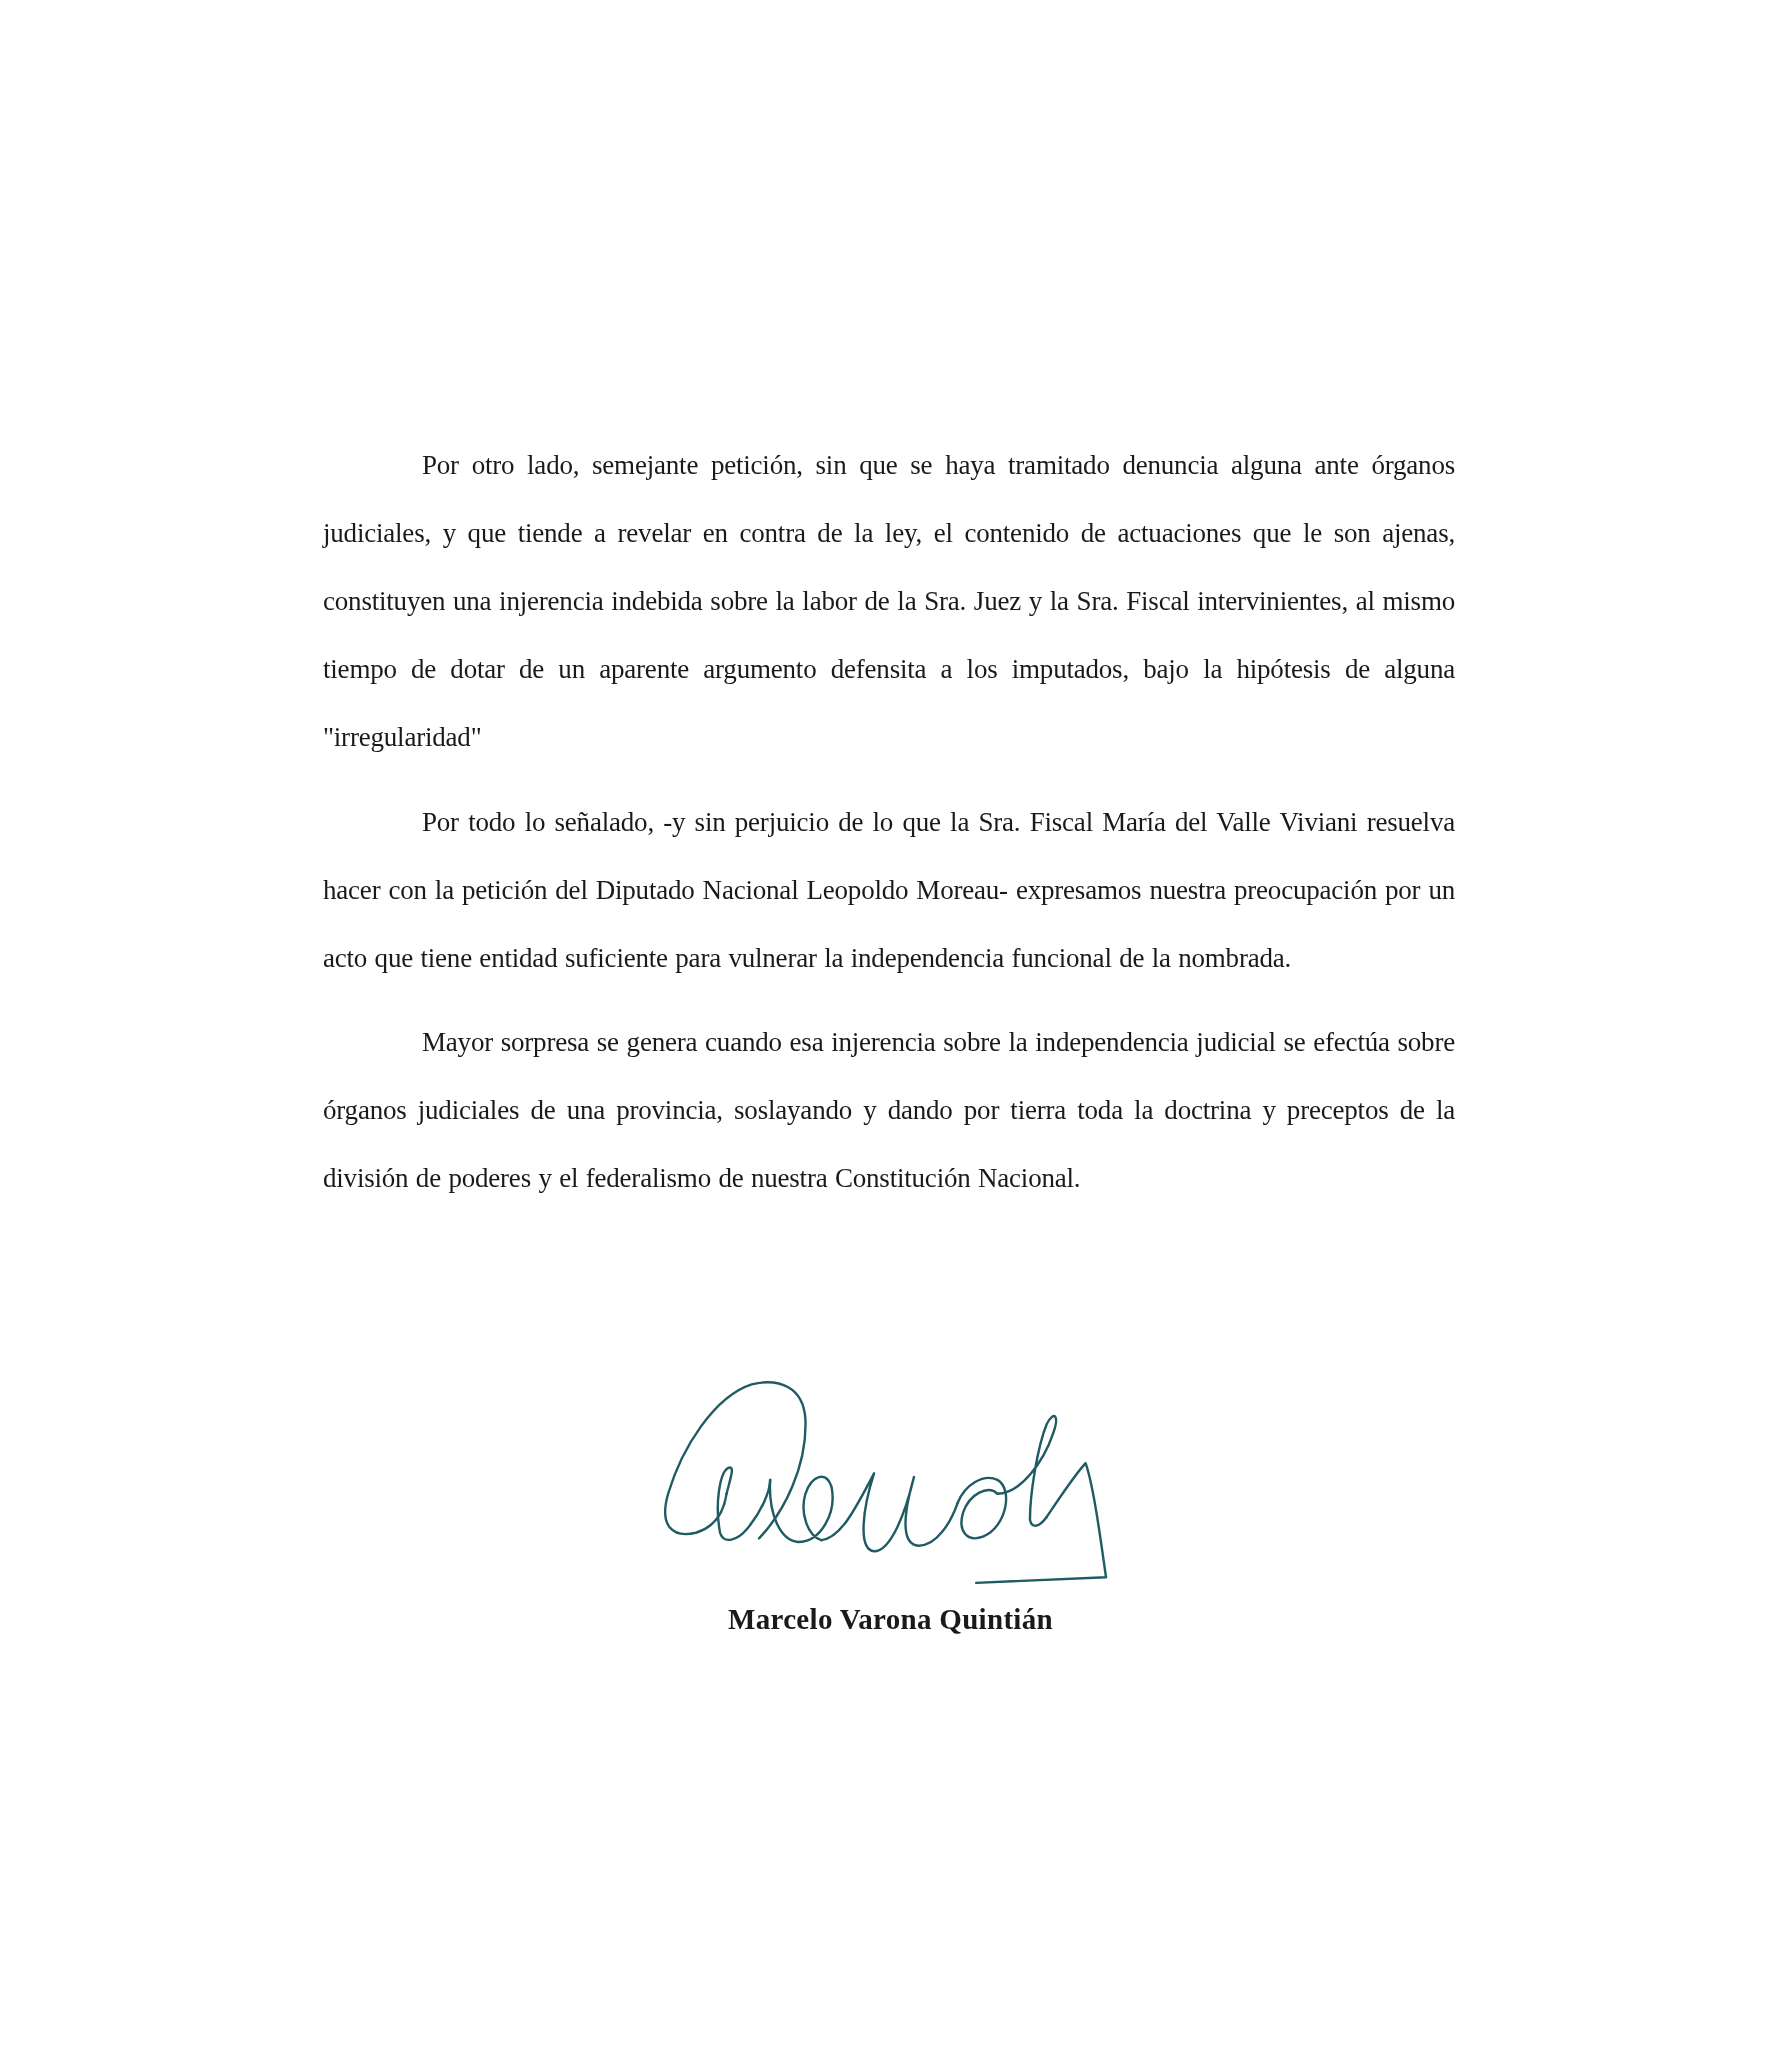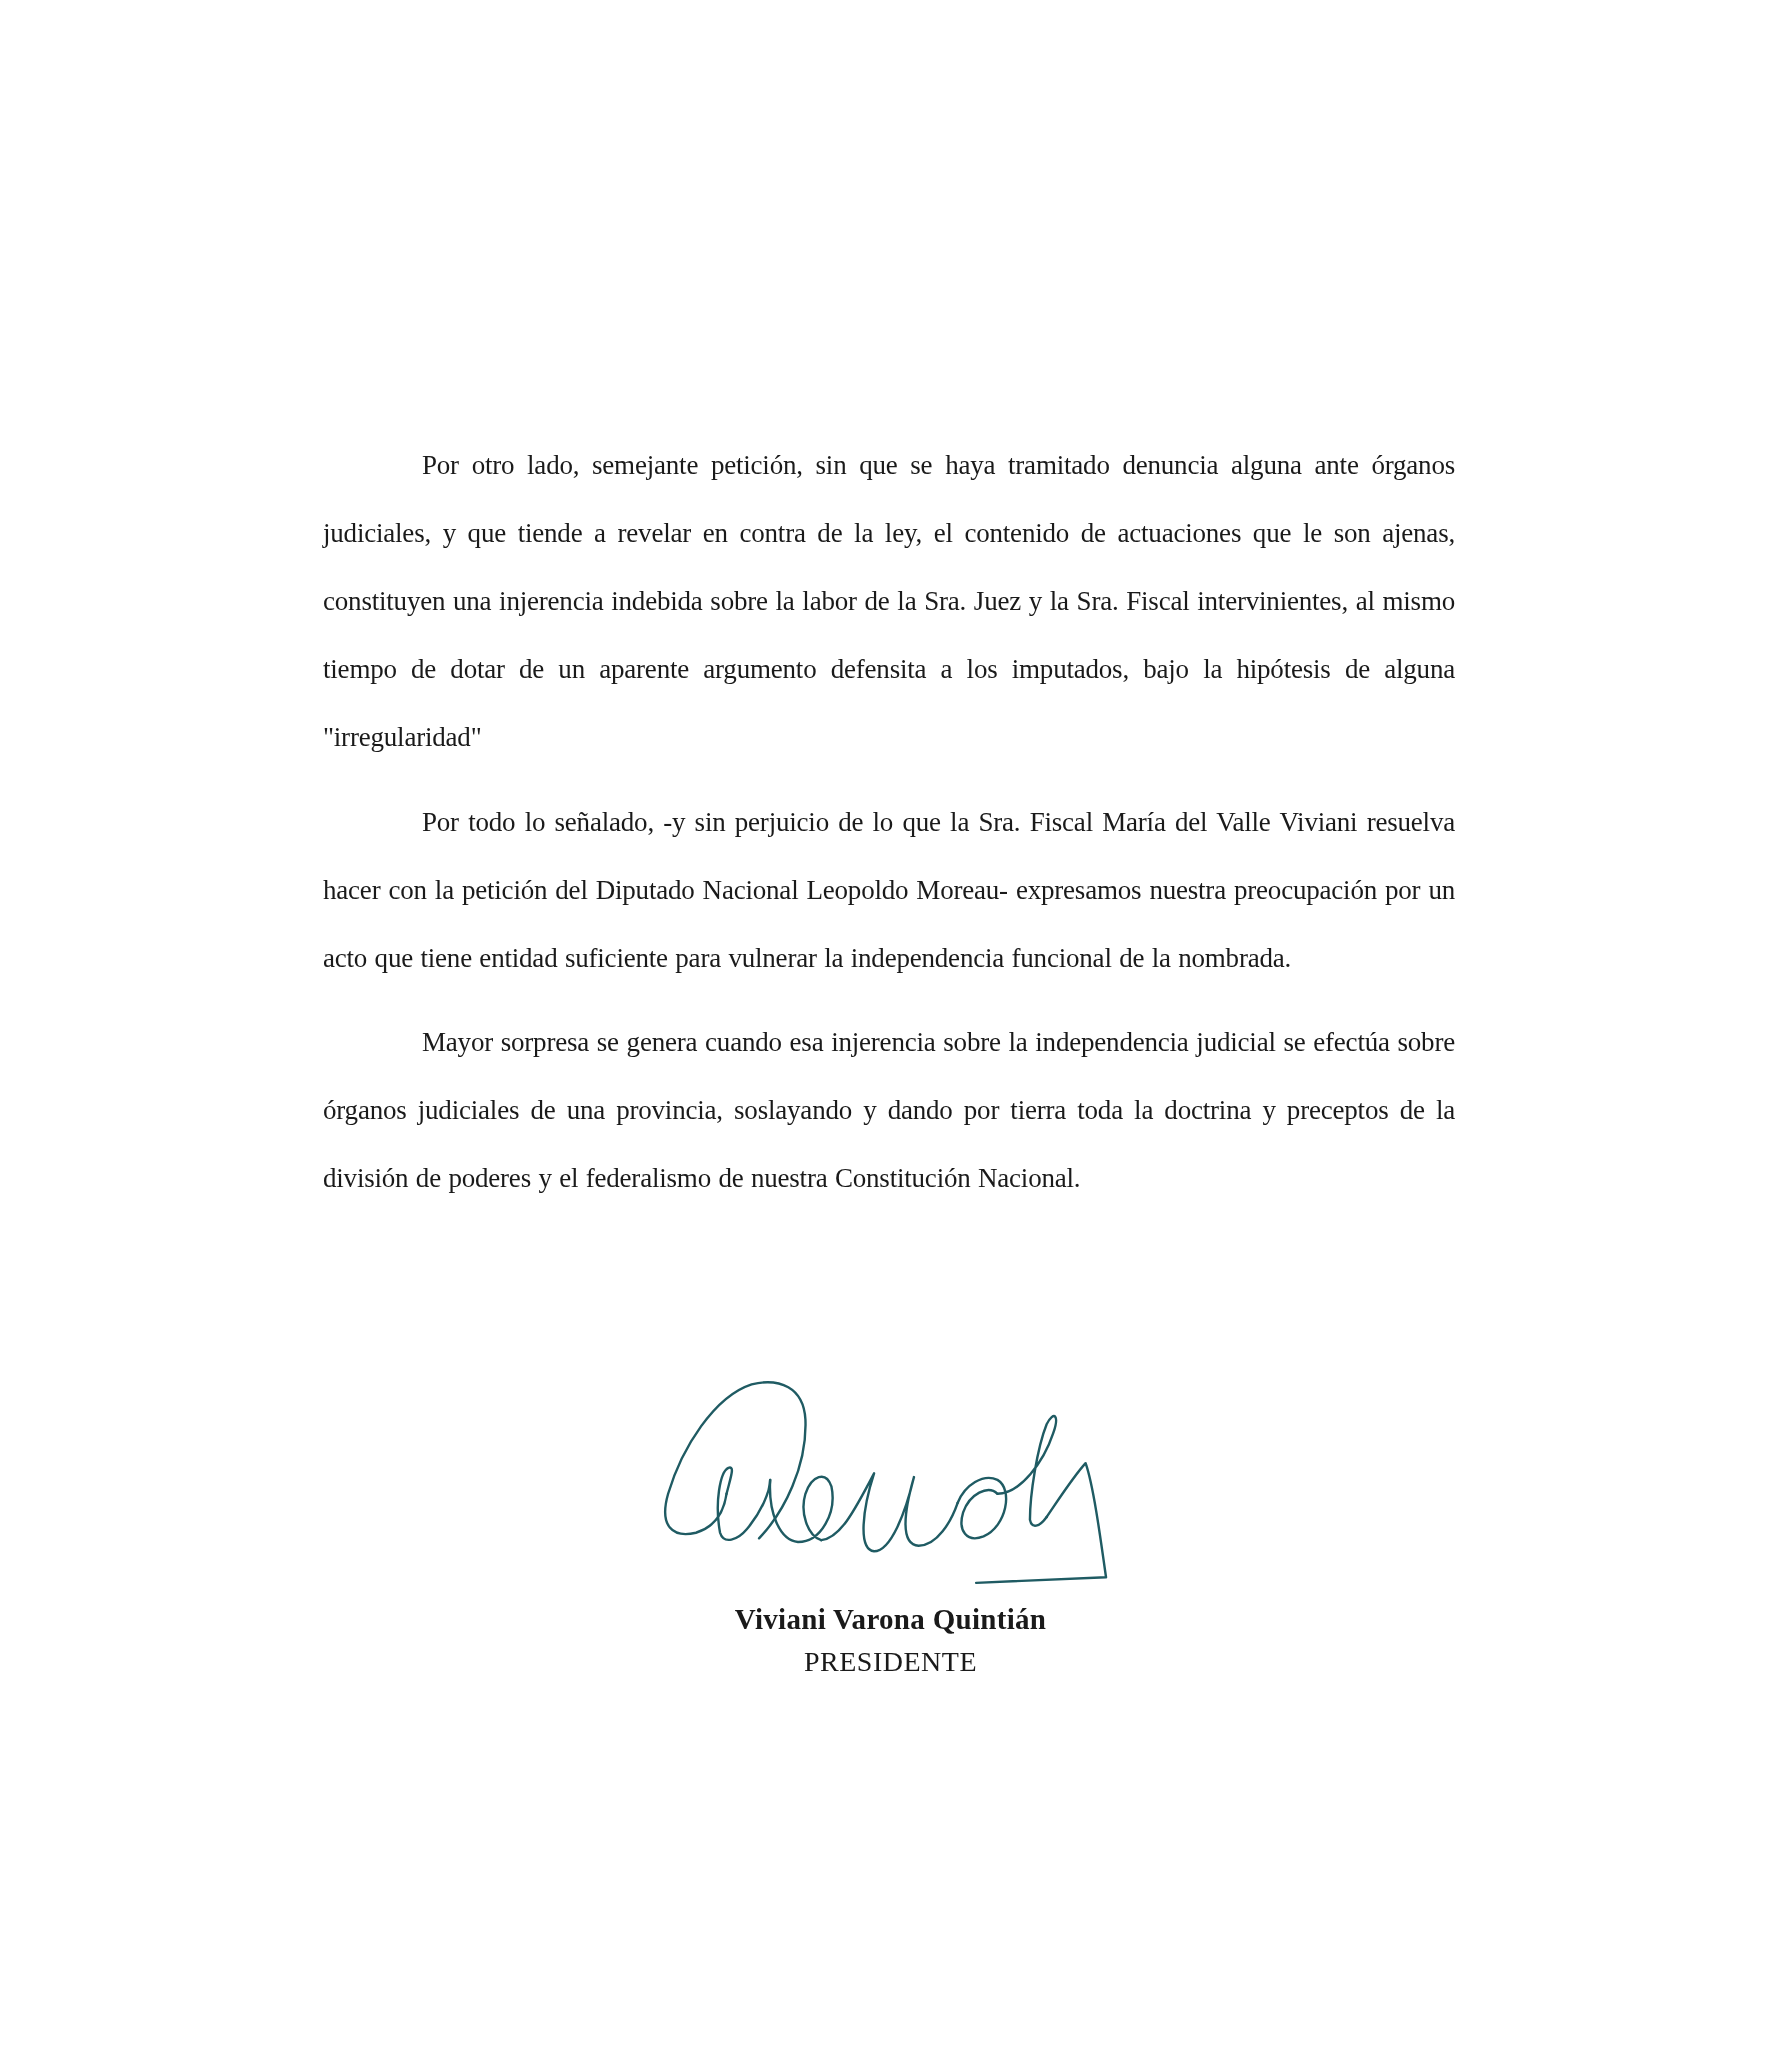--- a/index.html
+++ b/index.html
@@ -90,18 +90,17 @@
         <path d="M352 140 C 360 120, 380 108, 395 115 C 412 125, 405 165, 380 176 C 362 183, 352 170, 358 150 C 365 130, 385 120, 395 130"></path>
 
         <path d="M395 130 C 420 130, 445 95, 455 65 C 462 45, 456 40, 448 55 C 438 80, 430 130, 430 158 C 432 168, 440 166, 448 155"></path>
 
         <path d="M448 155 C 465 130, 478 110, 490 97 C 498 120, 505 170, 512 220 L 372 226"></path>
       </g>
     </svg>
   </div>
 
   <div class="signer">
-    <div class="signer-name">Viviani Varona Quintián</div>
-    <div class="signer-title">PRESIDENTE</div>
+    <div class="signer-name">Marcelo Varona Quintián</div>
   </div>
 
 </div>
 
 
 </body></html>

